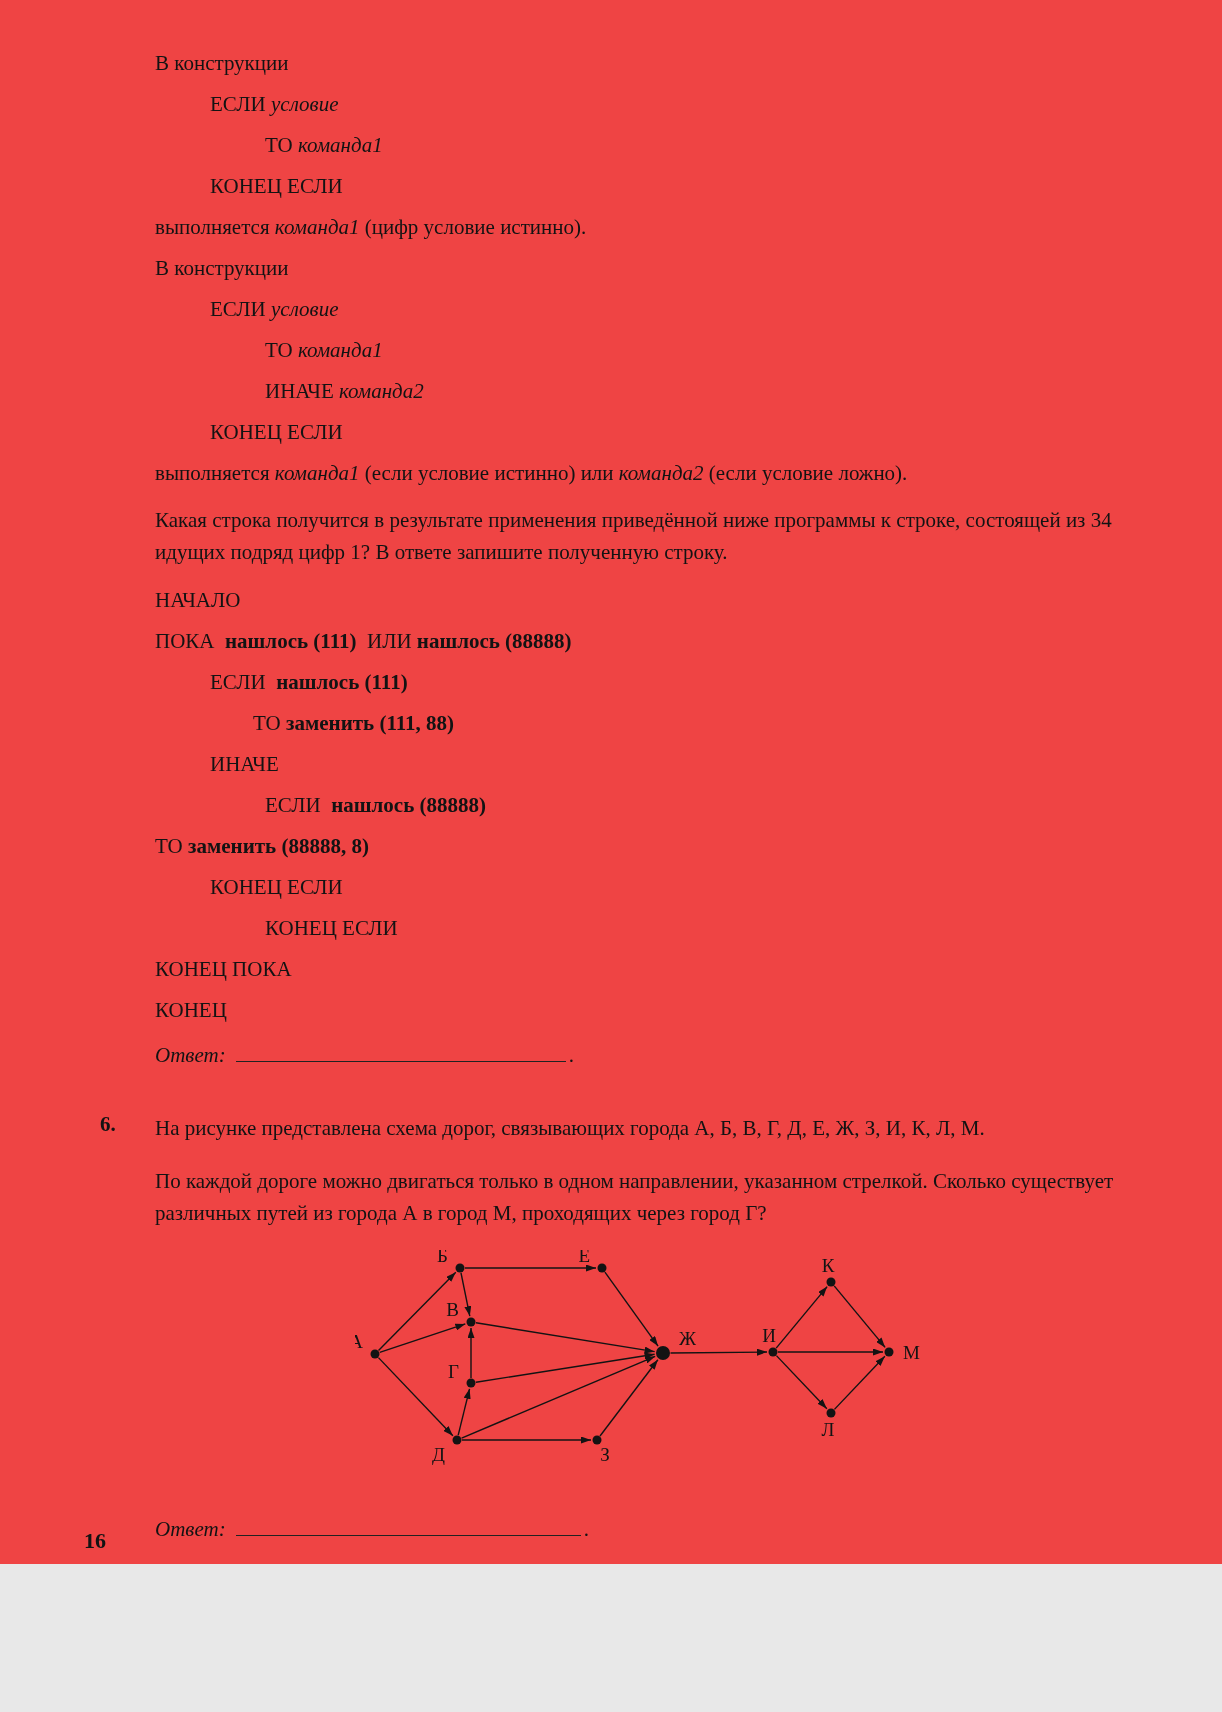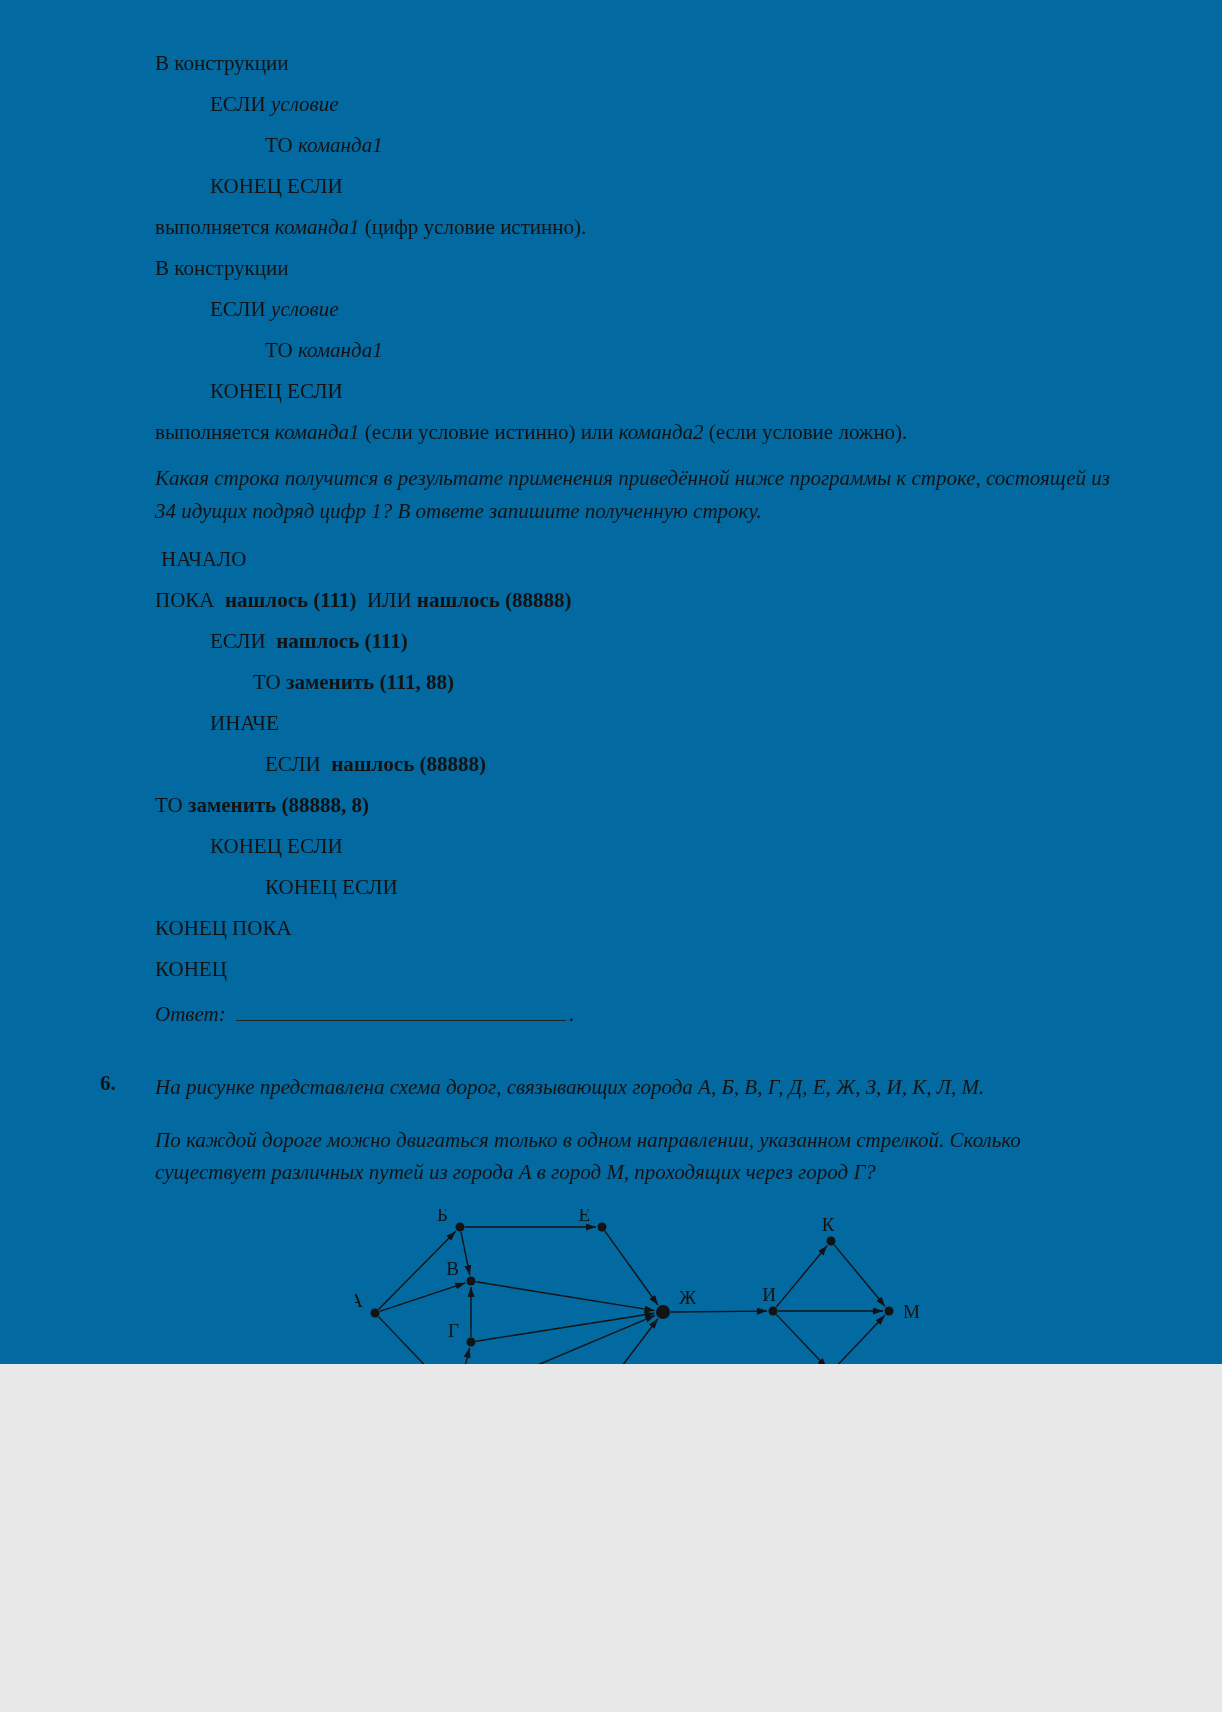--- a/index.html
+++ b/index.html
@@ -1,20 +1,20 @@
 <!DOCTYPE html>
 <html><head>
 <meta charset="utf-8">
 <style>
   html,body { margin:0; padding:0; background:#e8e8e8; }
   .page {
     position:relative;
-    width:1222px; height:1364px;
+    width:1222px; height:1564px;
     margin:0 auto;
-    background:#0369a1;
+    background:#ef4444;
     color:#131313;
     font-family:"Liberation Serif","DejaVu Serif",serif;
     overflow:hidden;
   }
   .content {
     position:absolute;
     left:155px; top:52px;
     width:975px;
   }
   .pline {
@@ -22,21 +22,20 @@
     line-height:1.05;
     margin-bottom:19px;
     white-space:pre-wrap;
   }
   .pline .b { font-weight:bold; }
   .pline .i { font-style:italic; }
   .para {
     font-size:21px;
     line-height:1.55;
     margin:6px 0 20px 0;
-    font-style:italic;
   }
   .construct-block { margin-bottom:4px; }
   .program-block { margin-top:8px; }
   .answer-line {
     font-size:21px;
     margin:16px 0 0 0;
     display:flex;
     align-items:baseline;
   }
   .answer-line .i { font-style:italic; }
@@ -86,28 +85,29 @@
 
     <div class="construct-block" id="construct-lines">
         <div class="pline" style="margin-left: 0px;"><span>В конструкции</span></div>
         <div class="pline" style="margin-left: 55px;"><span>ЕСЛИ </span><span class="i">условие</span></div>
         <div class="pline" style="margin-left: 110px;"><span>ТО </span><span class="i">команда1</span></div>
         <div class="pline" style="margin-left: 55px;"><span>КОНЕЦ ЕСЛИ</span></div>
         <div class="pline" style="margin-left: 0px;"><span>выполняется </span><span class="i">команда1</span><span> (цифр условие истинно).</span></div>
         <div class="pline" style="margin-left: 0px;"><span>В конструкции</span></div>
         <div class="pline" style="margin-left: 55px;"><span>ЕСЛИ </span><span class="i">условие</span></div>
         <div class="pline" style="margin-left: 110px;"><span>ТО </span><span class="i">команда1</span></div>
+        <div class="pline" style="margin-left: 110px;"><span>ИНАЧЕ </span><span class="i">команда2</span></div>
         <div class="pline" style="margin-left: 55px;"><span>КОНЕЦ ЕСЛИ</span></div>
         <div class="pline" style="margin-left: 0px;"><span>выполняется </span><span class="i">команда1</span><span> (если условие истинно) или </span><span class="i">команда2</span><span> (если условие ложно).</span></div>
       </div>
 
     <p class="para">Какая строка получится в результате применения приведённой ниже программы к строке, состоящей из 34 идущих подряд цифр 1? В ответе запишите полученную строку.</p>
 
     <div class="program-block" id="program-lines">
-        <div class="pline" style="margin-left: 6px;"><span>НАЧАЛО</span></div>
+        <div class="pline" style="margin-left: 0px;"><span>НАЧАЛО</span></div>
         <div class="pline" style="margin-left: 0px;"><span>ПОКА  </span><span class="b">нашлось (111)</span><span>  ИЛИ </span><span class="b">нашлось (88888)</span></div>
         <div class="pline" style="margin-left: 55px;"><span>ЕСЛИ  </span><span class="b">нашлось (111)</span></div>
         <div class="pline" style="margin-left: 98px;"><span>ТО </span><span class="b">заменить (111, 88)</span></div>
         <div class="pline" style="margin-left: 55px;"><span>ИНАЧЕ</span></div>
         <div class="pline" style="margin-left: 110px;"><span>ЕСЛИ  </span><span class="b">нашлось (88888)</span></div>
         <div class="pline" style="margin-left: 0px;"><span>ТО </span><span class="b">заменить (88888, 8)</span></div>
         <div class="pline" style="margin-left: 55px;"><span>КОНЕЦ ЕСЛИ</span></div>
         <div class="pline" style="margin-left: 110px;"><span>КОНЕЦ ЕСЛИ</span></div>
         <div class="pline" style="margin-left: 0px;"><span>КОНЕЦ ПОКА</span></div>
         <div class="pline" style="margin-left: 0px;"><span>КОНЕЦ</span></div>

